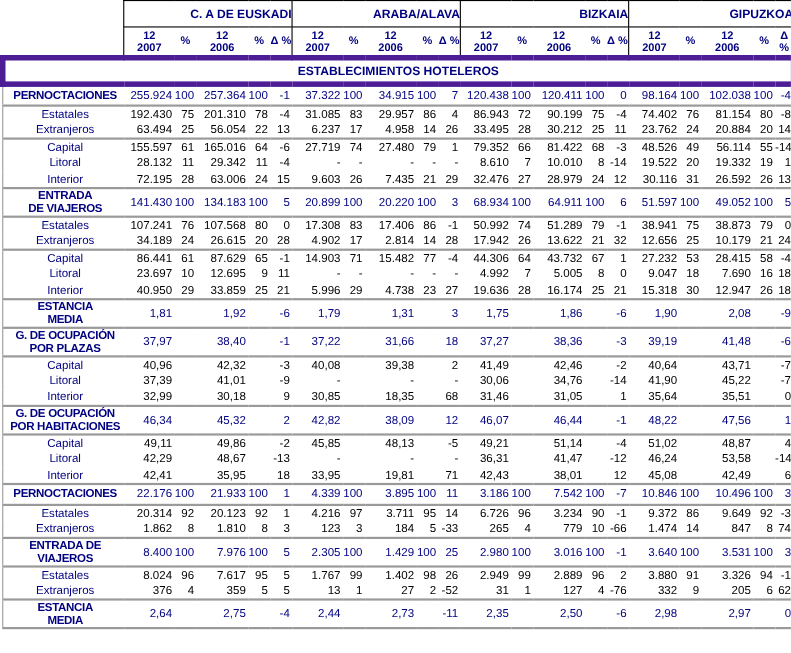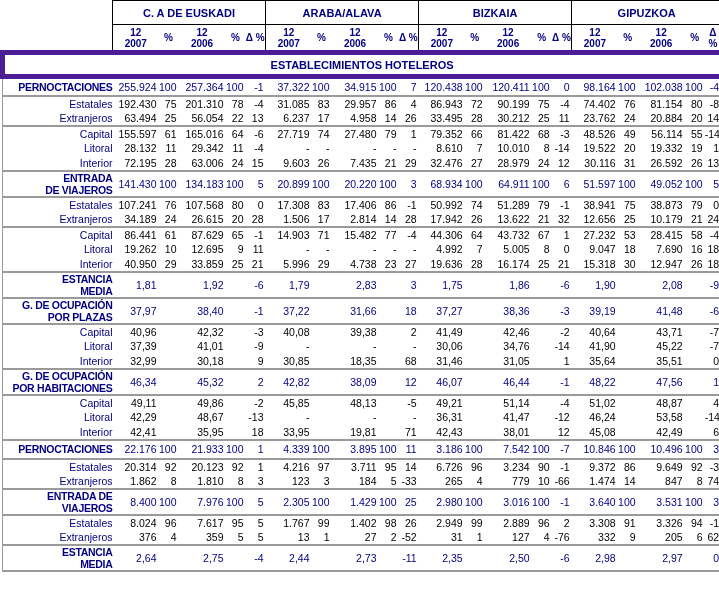--- a/index.html
+++ b/index.html
@@ -14,42 +14,42 @@
     table-layout: fixed;
     width: 719px;
   }
   th, td { padding: 0; white-space: nowrap; vertical-align: middle; }
 
   
   .corner { border: none; background: #ffffff; }
   .region {
     border: 1px solid #000000;
     color: #000080; font-weight: bold; font-size: 11px;
-    text-align: center; height: 24px;
+    text-align: right; height: 24px;
   }
   .sub {
     border-top: 1px solid #000000; border-bottom: 1px solid #000000;
     color: #000080; font-weight: bold; font-size: 10px; line-height: 11px;
     text-align: center; white-space: pre-line; height: 28px;
   }
   .sub.first { border-left: 1px solid #000000; }
   .sub.last  { border-right: 1px solid #000000; }
 
   
   .band td {
     border: 5px solid #4c1d95;
     color: #000080; font-weight: bold; font-size: 11px;
     text-align: center; height: 24px;
   }
 
   
   .r td:first-child { border-left: 1px solid #9a9a9a; }
   .r td:last-child  { border-right: 1px solid #9a9a9a; }
   .lbl {
-    color: #000080; font-size: 10.5px; text-align: right;
+    color: #000080; font-size: 10.5px; text-align: center;
     padding-left: 3px; white-space: pre-line; line-height: 12px;
     overflow: hidden;
   }
   .grp .lbl { font-weight: bold; letter-spacing: -0.3px; }
   .val { color: #000000; font-size: 10.5px; text-align: right; padding-right: 2px; }
   .grp .val { color: #000080; }
   tr.sep > td { border-bottom: 2px solid #9a9a9a; }
   tbody tr:last-child > td { border-bottom: 2px solid #9a9a9a; }
   tr.rs  { height: 15px; }
   tr.rg  { height: 19px; }
@@ -312,21 +312,21 @@
           <td class="val">79</td>
           <td class="val">0</td>
         </tr>
         <tr class="r rs sep">
           <td class="lbl">Extranjeros</td>
           <td class="val">34.189</td>
           <td class="val">24</td>
           <td class="val">26.615</td>
           <td class="val">20</td>
           <td class="val">28</td>
-          <td class="val">1.506</td>
+          <td class="val">4.902</td>
           <td class="val">17</td>
           <td class="val">2.814</td>
           <td class="val">14</td>
           <td class="val">28</td>
           <td class="val">17.942</td>
           <td class="val">26</td>
           <td class="val">13.622</td>
           <td class="val">21</td>
           <td class="val">32</td>
           <td class="val">12.656</td>
@@ -353,21 +353,21 @@
           <td class="val">67</td>
           <td class="val">1</td>
           <td class="val">27.232</td>
           <td class="val">53</td>
           <td class="val">28.415</td>
           <td class="val">58</td>
           <td class="val">-4</td>
         </tr>
         <tr class="r rs">
           <td class="lbl">Litoral</td>
-          <td class="val">19.262</td>
+          <td class="val">23.697</td>
           <td class="val">10</td>
           <td class="val">12.695</td>
           <td class="val">9</td>
           <td class="val">11</td>
           <td class="val">-</td>
           <td class="val">-</td>
           <td class="val">-</td>
           <td class="val">-</td>
           <td class="val">-</td>
           <td class="val">4.992</td>
@@ -407,21 +407,21 @@
         <tr class="r rg2 grp sep">
           <td class="lbl">ESTANCIA
 MEDIA</td>
           <td class="val">1,81</td>
           <td class="val"></td>
           <td class="val">1,92</td>
           <td class="val"></td>
           <td class="val">-6</td>
           <td class="val">1,79</td>
           <td class="val"></td>
-          <td class="val">2,83</td>
+          <td class="val">1,31</td>
           <td class="val"></td>
           <td class="val">3</td>
           <td class="val">1,75</td>
           <td class="val"></td>
           <td class="val">1,86</td>
           <td class="val"></td>
           <td class="val">-6</td>
           <td class="val">1,90</td>
           <td class="val"></td>
           <td class="val">2,08</td>
@@ -717,21 +717,21 @@
           <td class="val">1.767</td>
           <td class="val">99</td>
           <td class="val">1.402</td>
           <td class="val">98</td>
           <td class="val">26</td>
           <td class="val">2.949</td>
           <td class="val">99</td>
           <td class="val">2.889</td>
           <td class="val">96</td>
           <td class="val">2</td>
-          <td class="val">3.308</td>
+          <td class="val">3.880</td>
           <td class="val">91</td>
           <td class="val">3.326</td>
           <td class="val">94</td>
           <td class="val">-1</td>
         </tr>
         <tr class="r rs sep">
           <td class="lbl">Extranjeros</td>
           <td class="val">376</td>
           <td class="val">4</td>
           <td class="val">359</td>

